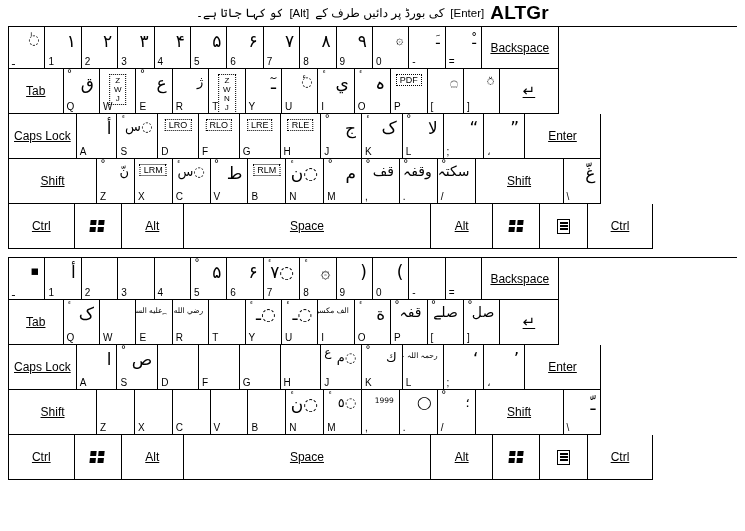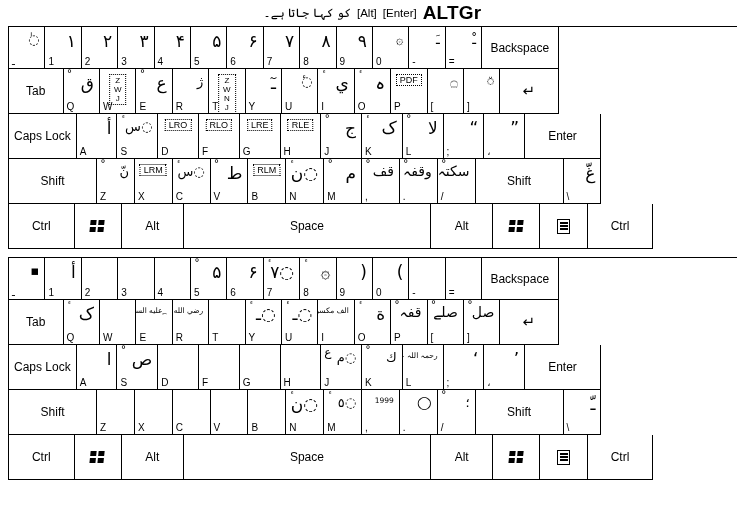--- a/index.html
+++ b/index.html
@@ -83,20 +83,21 @@
   .key.r1 { height: 42px; }
 
   
   .kcenter {
     display: flex;
     align-items: center;
     justify-content: center;
     height: 100%;
     font-size: 12px;
     font-family: "Liberation Sans", sans-serif;
+    text-decoration: underline;
   }
 
   
   .kbase {
     position: absolute;
     left: 3px;
     bottom: 1px;
     font-size: 10px;
     font-family: "Liberation Sans", sans-serif;
     line-height: 11px;
@@ -176,20 +177,21 @@
   .spacer-8 { height: 8px; }
 </style>
 </head>
 <body>
 
 <div class="page">
 
   <div class="caption-row">
     <span class="caption-urdu">کو کہا جاتا ہے۔</span>
     <span class="caption-tag">[Alt]</span>
+    <span class="caption-urdu">کی بورڈ پر دائیں طرف کے</span>
     <span class="caption-tag">[Enter]</span>
     <span class="big-title">ALTGr</span>
   </div>
 
   <div class="keyboard" id="kb-altgr">
       <div class="krow">
         <div class="key r1" style="width: 5%;">
           <span class="kmain sm">◌ٰ</span>
           <span class="kbase">ـ</span>
         </div>

